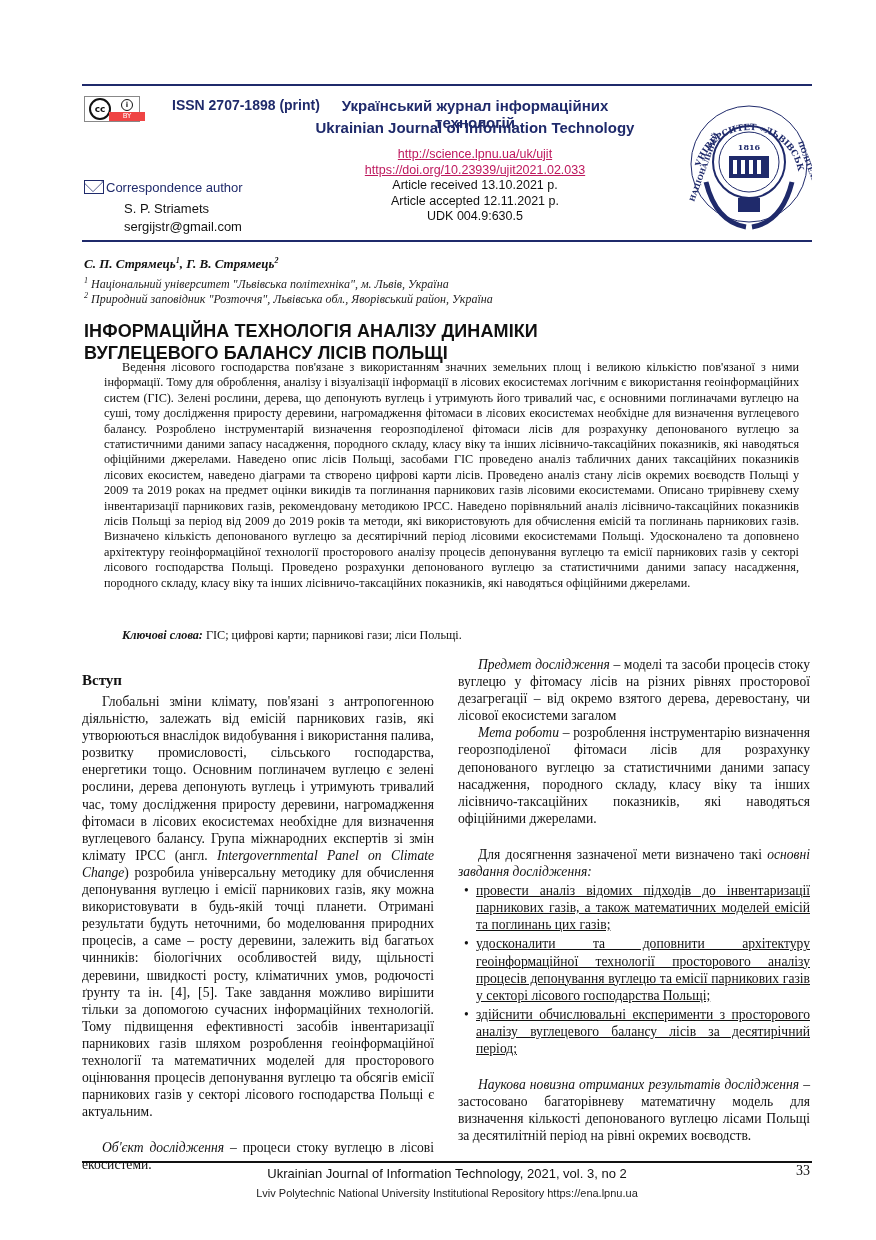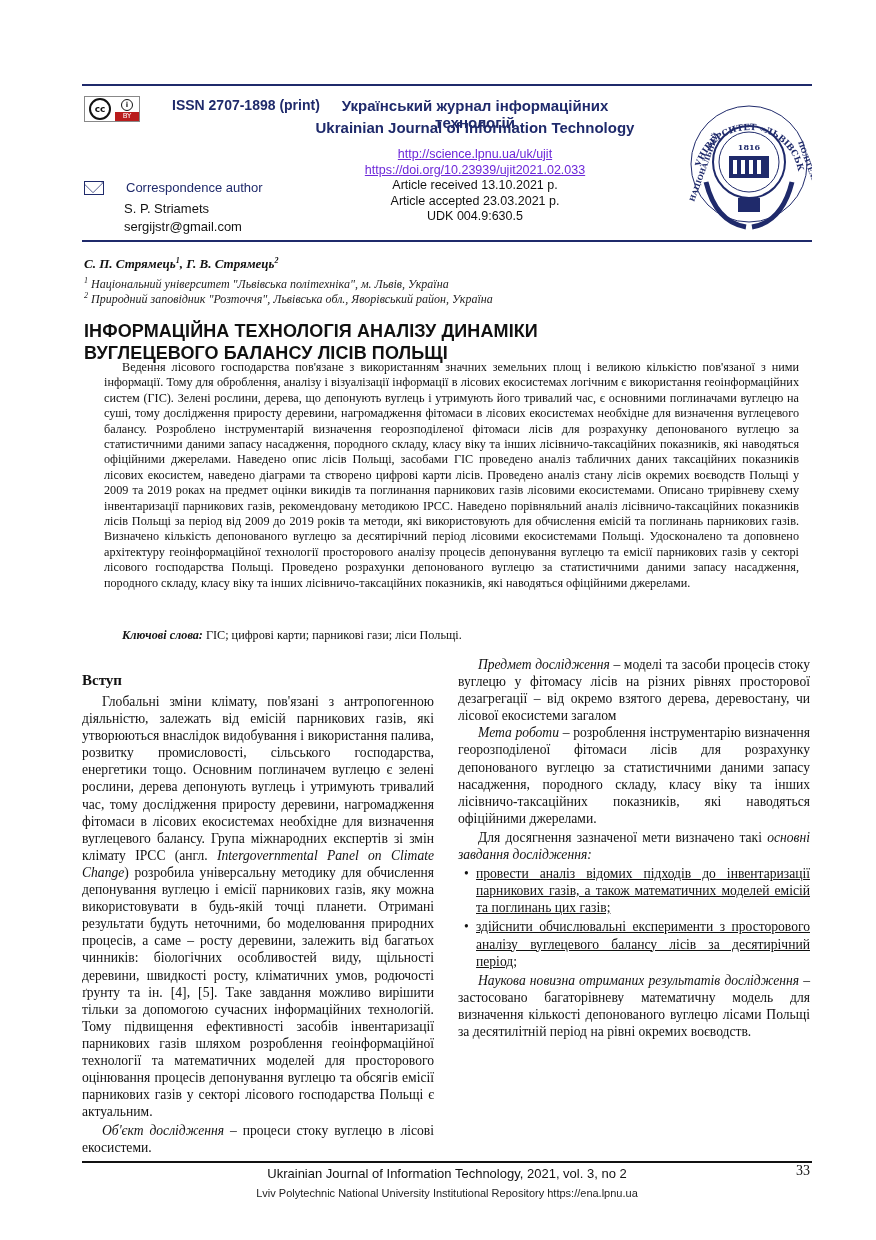--- a/index.html
+++ b/index.html
@@ -7,28 +7,28 @@
   .page { position: absolute; left: 0; top: 0; width: 876px; height: 1240px; }
 
   
   .hdr-line-top { position: absolute; left: 82px; top: 84px; width: 730px; height: 2px; background: #1f2a6b; }
   .hdr-line-bot { position: absolute; left: 82px; top: 240px; width: 730px; height: 2px; background: #1f2a6b; }
   .cc-badge { position: absolute; left: 84px; top: 96px; width: 54px; height: 24px; border: 1px solid #888; background: #fff; display: flex; }
   .cc-badge .cc { width: 30px; height: 24px; display:flex; align-items:center; justify-content:center; }
   .cc-badge .cc span { display:inline-block; width:18px; height:18px; border:2px solid #111; border-radius:50%; font: bold 9px "DejaVu Sans", sans-serif; line-height:18px; text-align:center; }
   .cc-badge .by { width: 24px; height: 24px; display:flex; flex-direction:column; align-items:center; }
   .cc-badge .by .p { width:10px; height:10px; border:1.5px solid #111; border-radius:50%; margin-top:2px; font: bold 7px "DejaVu Sans", sans-serif; text-align:center; line-height:10px;}
-  .cc-badge .by .lbl { width:24px; background:#b91c1c; color:#fff; font: 7px "DejaVu Sans", sans-serif; text-align:center; margin-top:auto; line-height:9px; }
+  .cc-badge .by .lbl { width:36px; background:#ef4444; color:#fff; font: 7px "DejaVu Sans", sans-serif; text-align:center; margin-top:auto; line-height:9px; }
   .issn { position: absolute; left: 146px; top: 97px; font: bold 14px "Liberation Sans", sans-serif; color: #1f2a6b; padding-left: 26px; }
   .journal-ua { position: absolute; left: 300px; top: 97px; width: 350px; text-align: center; font: bold 15px "Liberation Sans", sans-serif; color: #1f2a6b; }
   .journal-en { position: absolute; left: 300px; top: 119px; width: 350px; text-align: center; font: bold 15px "Liberation Sans", sans-serif; color: #1f2a6b; }
   .hdr-center { position: absolute; left: 300px; top: 147px; width: 350px; text-align: center; font: 12.5px "Liberation Sans", sans-serif; line-height: 15.5px; color: #111; }
-  .hdr-center a { color: #6d28d9; text-decoration: underline; display: block; }
+  .hdr-center a { color: #be185d; text-decoration: underline; display: block; }
   .hdr-center div { display: block; }
-  .corr { position: absolute; left: 84px; top: 180px; font: 13px "Liberation Sans", sans-serif; color: #1f2a6b; display:flex; align-items:flex-end; gap:22px; }
+  .corr { position: absolute; left: 84px; top: 180px; font: 13px "Liberation Sans", sans-serif; color: #1f2a6b; display:flex; align-items:flex-start; gap:2px; }
   .env { display:inline-block; width:18px; height:12px; border:1.5px solid #1f2a6b; position:relative; overflow:hidden; }
   .env::before { content:""; position:absolute; left:-2px; top:-9px; width:18px; height:18px; border:1.5px solid #1f2a6b; transform: rotate(45deg) scale(0.72); }
   .corr-name { position: absolute; left: 124px; top: 201px; font: 13px "Liberation Sans", sans-serif; text-align: right; }
   .corr-mail { position: absolute; left: 124px; top: 219px; font: 13px "Liberation Sans", sans-serif; }
   .seal { position: absolute; left: 686px; top: 92px; width: 126px; height: 145px; }
 
   
   .authors { position: absolute; left: 84px; top: 256px; font: bold italic 13px "Liberation Serif", serif; }
   .authors sup { font-size: 8px; }
   .affil { position: absolute; left: 84px; font: italic 12px "Liberation Serif", serif; color:#222; }
@@ -39,21 +39,21 @@
   .abstract { position: absolute; left: 104px; top: 360px; width: 695px; font: 12.2px "Liberation Serif", serif; line-height: 15.4px; text-align: justify; text-indent: 18px; }
   .keywords { position: absolute; left: 104px; top: 628px; width: 695px; font: 12.2px "Liberation Serif", serif; text-indent: 18px; }
   .keywords b { font-style: italic; }
 
   
   .col { position: absolute; top: 656px; width: 352px; font: 13.6px "Liberation Serif", serif; line-height: 17.1px; text-align: justify; }
   .col-left { left: 82px; }
   .col-right { left: 458px; }
   .sec-h { font: bold 15px "Liberation Serif", serif; margin: 16px 0 4px 0; }
   .col p { margin: 0; text-indent: 20px; }
-  .col p.sp { margin-top: 2px; }
+  .col p.sp { margin-top: 19px; }
   .col i { font-style: italic; }
   .col ul { margin: 2px 0 0 0; padding-left: 18px; list-style: none; text-decoration: underline; }
   .col li { position: relative; margin-bottom: 2px; text-indent: 0; }
   .col li::before { content: "•"; position: absolute; left: -12px; top: 0; }
 
   
   .ftr-line { position: absolute; left: 82px; top: 1161px; width: 730px; height: 2px; background: #111; }
   .ftr-journal { position: absolute; left: 82px; top: 1166px; width: 730px; text-align: center; font: 13px "Liberation Sans", sans-serif; }
   .ftr-page { position: absolute; left: 796px; top: 1163px; font: 14px "Liberation Serif", serif; }
   .ftr-repo { position: absolute; left: 82px; top: 1187px; width: 730px; text-align: center; font: 11px "Liberation Sans", sans-serif; color:#222; }
@@ -76,21 +76,21 @@
   </div>
   <div class="issn">ISSN 2707-1898 (print)</div>
 
   <div class="journal-ua">Український журнал інформаційних технологій</div>
   <div class="journal-en">Ukrainian Journal of Information Technology</div>
 
   <div class="hdr-center">
     <a>http://science.lpnu.ua/uk/ujit</a>
     <a>https://doi.org/10.23939/ujit2021.02.033</a>
     <div>Article received 13.10.2021 р.</div>
-    <div>Article accepted 23.03.2021 р.</div>
+    <div>Article accepted 12.11.2021 р.</div>
     <div>UDK 004.9:630.5</div>
   </div>
 
   <div class="corr">
     <span class="env"></span>
     <span>Correspondence author</span>
   </div>
   <div class="corr-name">S. P. Striamets</div>
   <div class="corr-mail">sergijstr@gmail.com</div>
 
@@ -147,20 +147,21 @@
     <p><span>Глобальні зміни клімату, пов'язані з антропогенною діяльністю, залежать від емісій парникових газів, які утворюються внаслідок видобування і використання палива, розвитку промисловості, сільського господарства, енергетики тощо. Основним поглиначем вуглецю є зелені рослини, дерева депонують вуглець і утримують тривалий час, тому дослідження приросту деревини, нагромадження фітомаси в лісових екосистемах необхідне для визначення вуглецевого балансу. Група міжнародних експертів зі змін клімату IPCC (англ. </span><i>Intergovernmental Panel on Climate Change</i><span>) розробила універсальну методику для обчислення депонування вуглецю і емісії парникових газів, яку можна використовувати в будь-якій точці планети. Отримані результати будуть неточними, бо моделювання природних процесів, а саме – росту деревини, залежить від багатьох чинників: біологічних особливостей виду, щільності деревини, швидкості росту, кліматичних умов, родючості ґрунту та ін. [4], [5]. Таке завдання можливо вирішити тільки за допомогою сучасних інформаційних технологій. Тому підвищення ефективності засобів інвентаризації парникових газів шляхом розроблення геоінформаційної технології та математичних моделей для просторового оцінювання процесів депонування вуглецю та обсягів емісії парникових газів у секторі лісового господарства Польщі є актуальним.</span></p>
     <p class="sp"><i>Об'єкт дослідження</i><span> – процеси стоку вуглецю в лісові екосистеми.</span></p>
   </div>
 
   <div class="col col-right">
     <p><i>Предмет дослідження</i><span> – моделі та засоби процесів стоку вуглецю у фітомасу лісів на різних рівнях просторової дезагрегації – від окремо взятого дерева, деревостану, чи лісової екосистеми загалом</span></p>
     <p><i>Мета роботи</i><span> – розроблення інструментарію визначення георозподіленої фітомаси лісів для розрахунку депонованого вуглецю за статистичними даними запасу насадження, породного складу, класу віку та інших лісівничо-таксаційних показників, які наводяться офіційними джерелами.</span></p>
     <p class="sp"><span>Для досягнення зазначеної мети визначено такі </span><i>основні завдання дослідження:</i></p>
     <ul>
       <li>провести аналіз відомих підходів до інвентаризації парникових газів, а також математичних моделей емісій та поглинань цих газів;</li>
+      <li>удосконалити та доповнити архітектуру геоінформаційної технології просторового аналізу процесів депонування вуглецю та емісії парникових газів у секторі лісового господарства Польщі;</li>
       <li>здійснити обчислювальні експерименти з просторового аналізу вуглецевого балансу лісів за десятирічний період;</li>
     </ul>
     <p class="sp"><i>Наукова новизна отриманих результатів дослідження</i><span> – застосовано багаторівневу математичну модель для визначення кількості депонованого вуглецю лісами Польщі за десятилітній період на рівні окремих воєводств.</span></p>
   </div>
 
   <div class="ftr-line"></div>
   <div class="ftr-journal">Ukrainian Journal of Information Technology, 2021, vol. 3, no 2</div>
   <div class="ftr-page">33</div>
   <div class="ftr-repo">Lviv Polytechnic National University Institutional Repository https://ena.lpnu.ua</div>
 </div>

